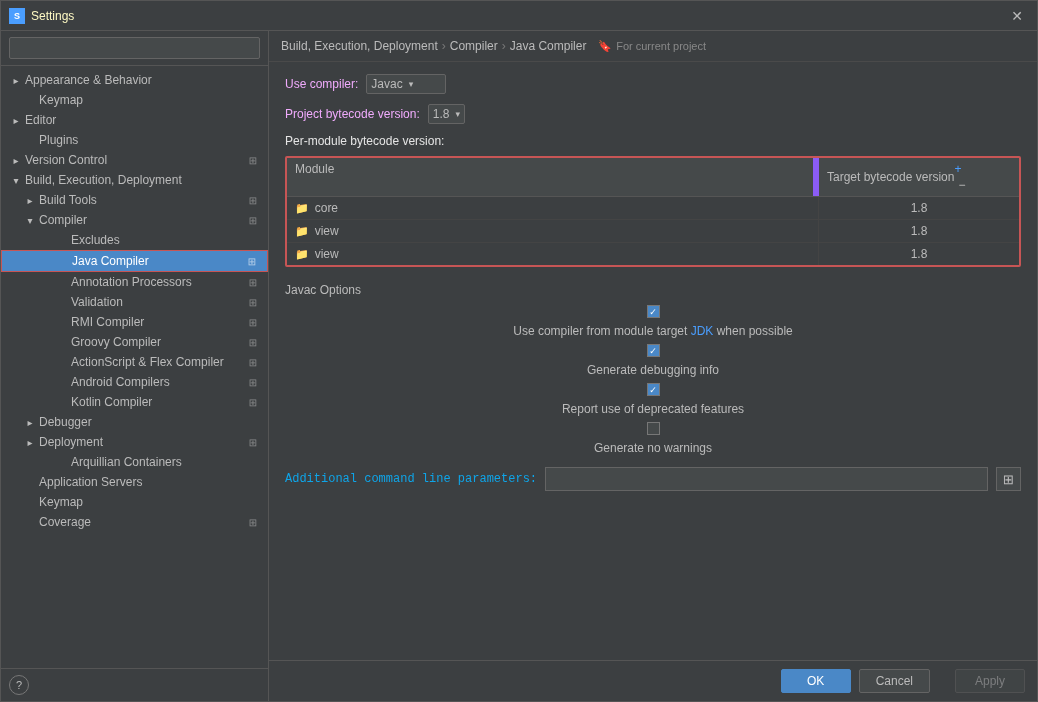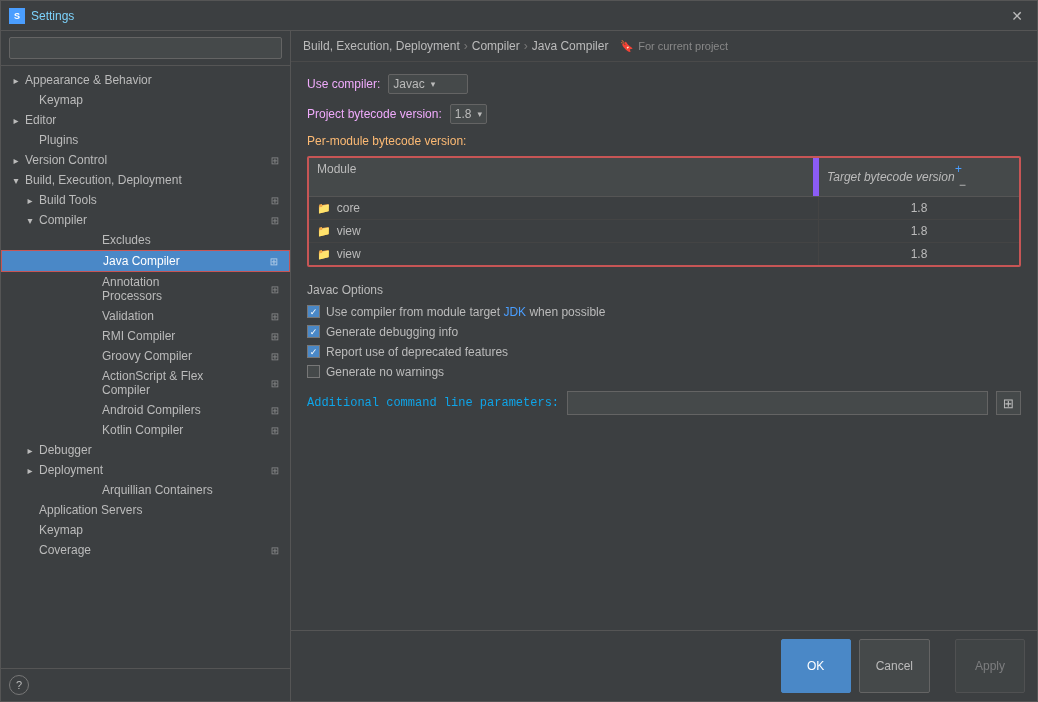--- a/index.html
+++ b/index.html
@@ -3,40 +3,40 @@
   <meta charset="utf-8">
   <style>
     * { box-sizing: border-box; margin: 0; padding: 0; }
     body { font-family: 'Segoe UI', Arial, sans-serif; font-size: 12px; background: #3c3f41; color: #bbbbbb; width: 1038px; height: 702px; overflow: hidden; }
 
     .window { width: 1038px; height: 702px; display: flex; flex-direction: column; border: 1px solid #555; }
 
     .title-bar { background: #3c3f41; border-bottom: 1px solid #555; padding: 0 8px; height: 30px; display: flex; align-items: center; justify-content: space-between; flex-shrink: 0; }
     .title-bar-left { display: flex; align-items: center; gap: 6px; }
     .title-icon { width: 16px; height: 16px; background: #4a9eff; display: flex; align-items: center; justify-content: center; font-size: 9px; color: white; font-weight: bold; }
-    .title-text { color: #7dd3fc; font-size: 12px; }
+    .title-text { color: #fef9c3; font-size: 12px; }
     .close-btn { color: #bbbbbb; cursor: pointer; font-size: 14px; background: none; border: none; padding: 2px 6px; }
 
     .content { display: flex; flex: 1; overflow: hidden; }
 
     
-    .sidebar { width: 290px; background: #3c3f41; border-right: 1px solid #555; display: flex; flex-direction: column; flex-shrink: 0; justify-content: space-between; }
+    .sidebar { width: 268px; background: #3c3f41; border-right: 1px solid #555; display: flex; flex-direction: column; flex-shrink: 0; justify-content: space-between; }
     .search-box { padding: 6px 8px; border-bottom: 1px solid #555; }
     .search-input { width: 100%; background: #45494a; border: 1px solid #646464; color: #bbbbbb; padding: 3px 6px; font-size: 12px; outline: none; border-radius: 2px; }
     .search-input::placeholder { color: #777; }
 
     .sidebar-tree { flex: 1; overflow-y: auto; padding: 4px 0; }
     .tree-item { display: flex; align-items: center; padding: 3px 8px; cursor: pointer; color: #bbbbbb; font-size: 12px; user-select: none; }
     .tree-item.selected { background: #4a88c7; color: white; }
     .expand-arrow { width: 14px; height: 14px; display: inline-flex; align-items: center; justify-content: center; margin-right: 2px; flex-shrink: 0; }
     .expand-arrow.expanded::after { content: '▾'; font-size: 10px; }
     .expand-arrow.collapsed::after { content: '▸'; font-size: 10px; }
     .expand-arrow.empty { width: 14px; }
     .tree-indent-1 { padding-left: 22px; }
-    .tree-indent-2 { padding-left: 38px; gap: 47px; }
+    .tree-indent-2 { padding-left: 54px; }
     .tree-item-label { flex: 1; }
     .copy-icon { margin-left: auto; width: 14px; height: 14px; opacity: 0.6; display: flex; align-items: center; justify-content: center; font-size: 10px; }
     .sidebar-bottom { border-top: 1px solid #555; padding: 6px 8px; display: flex; align-items: center; }
     .help-btn { width: 20px; height: 20px; border-radius: 50%; border: 1px solid #777; background: none; color: #bbbbbb; font-size: 11px; cursor: pointer; display: flex; align-items: center; justify-content: center; }
 
     
     .main { flex: 1; display: flex; flex-direction: column; background: #3c3f41; overflow: hidden; }
     .breadcrumb { padding: 8px 12px; font-size: 12px; color: #bbbbbb; border-bottom: 1px solid #4a4a4a; display: flex; align-items: center; gap: 4px; }
     .breadcrumb-sep { color: #777; }
     .for-current { display: flex; align-items: center; gap: 4px; color: #888; font-size: 11px; margin-left: 8px; }
@@ -45,53 +45,53 @@
     .panel-content { flex: 1; overflow-y: auto; padding: 12px 16px; }
 
     .form-row { display: flex; align-items: center; margin-bottom: 10px; gap: 8px; }
     .form-label { color: #f0abfc; font-size: 12px; white-space: nowrap; }
 
     .select-box { background: #45494a; border: 1px solid #646464; color: #bbbbbb; padding: 2px 4px; font-size: 12px; display: flex; align-items: center; cursor: pointer; border-radius: 2px; min-width: 80px; }
     .select-box-arrow { margin-left: 6px; font-size: 9px; }
 
     .bytecode-select { background: #45494a; border: 1px solid #646464; color: #bbbbbb; padding: 2px 4px; font-size: 12px; display: flex; align-items: center; cursor: pointer; border-radius: 2px; }
 
-    .section-label { color: #fdba74; font-size: 12px; margin-bottom: 8px; }
+    .section-label { color: #e5e5e5; font-size: 12px; margin-bottom: 8px; }
 
     .module-table { border: 2px solid #c75555; border-radius: 2px; margin-bottom: 16px; overflow: hidden; }
     .table-header { display: grid; grid-template-columns: 1fr 200px; background: #45494a; border-bottom: 1px solid #555; }
     .th { padding: 4px 8px; color: #bbbbbb; font-size: 12px; border-right: 6px solid #8b5cf6; }
-    .th:last-child { border-right: none; display: flex; align-items: center; justify-content: flex-start; font-style: italic; }
+    .th:last-child { border-right: none; display: flex; align-items: center; justify-content: flex-start; }
     .table-body { background: #3c3f41; }
     .table-row { display: grid; grid-template-columns: 1fr 200px; border-bottom: 1px solid #444; }
     .table-row:last-child { border-bottom: none; }
     .td { padding: 4px 8px; font-size: 12px; color: #bbbbbb; display: flex; align-items: center; gap: 6px; border-right: 1px solid #444; }
     .td:last-child { border-right: none; justify-content: center; }
     .folder-icon { color: #b5b500; font-size: 11px; }
     .add-btn { color: #4a9eff; font-size: 12px; cursor: pointer; }
     .remove-btn { color: #bbbbbb; font-size: 12px; cursor: pointer; margin-left: 4px; }
 
     .javac-section { margin-top: 8px; }
     .javac-title { color: #bbbbbb; font-size: 12px; margin-bottom: 8px; }
-    .checkbox-row { display: flex; align-items: flex-start; gap: 6px; margin-bottom: 6px; }
+    .checkbox-row { display: flex; align-items: center; gap: 6px; margin-bottom: 6px; flex-direction: column; }
     .checkbox { width: 13px; height: 13px; background: #4a88c7; border: 1px solid #777; display: flex; align-items: center; justify-content: center; cursor: pointer; flex-shrink: 0; }
     .checkbox.unchecked { background: #45494a; }
     .checkbox::after { content: '✓'; font-size: 9px; color: white; }
     .checkbox.unchecked::after { content: ''; }
     .checkbox-label { color: #bbbbbb; font-size: 12px; }
     .link-text { color: #4a9eff; }
 
     .cmd-row { display: flex; align-items: center; gap: 8px; margin-top: 12px; }
     .cmd-label { color: #0ea5e9; font-size: 12px; white-space: nowrap; font-family: Liberation Mono, monospace; }
     .cmd-input { flex: 1; background: #45494a; border: 1px solid #646464; color: #bbbbbb; padding: 3px 6px; font-size: 12px; outline: none; height: 24px; }
     .cmd-btn { background: #45494a; border: 1px solid #646464; color: #bbbbbb; padding: 3px 6px; cursor: pointer; height: 24px; display: flex; align-items: center; justify-content: center; }
 
     
     .bottom-bar { border-top: 1px solid #555; padding: 8px 12px; display: flex; justify-content: flex-end; gap: 8px; align-items: center; background: #3c3f41; flex-shrink: 0; }
-    .action-btn { background: #45494a; border: 1px solid #646464; color: #bbbbbb; padding: 19px 16px; font-size: 12px; cursor: pointer; border-radius: 2px; min-width: 70px; }
+    .action-btn { background: #45494a; border: 1px solid #646464; color: #bbbbbb; padding: 4px 16px; font-size: 12px; cursor: pointer; border-radius: 2px; min-width: 70px; }
     .action-btn.primary { background: #4a88c7; border-color: #4a88c7; color: white; }
     .action-btn.disabled { opacity: 0.5; cursor: default; margin-left: 17px; }
 
     
     ::-webkit-scrollbar { width: 8px; }
     ::-webkit-scrollbar-track { background: #3c3f41; }
     ::-webkit-scrollbar-thumb { background: #555; border-radius: 4px; }
   </style>
 </head>
 <body>

